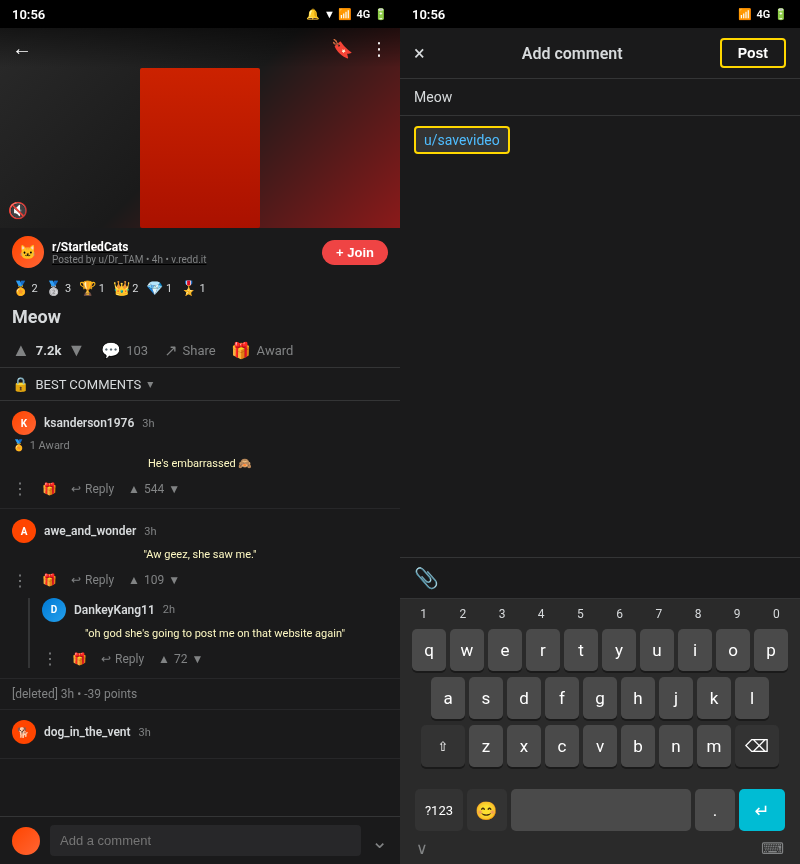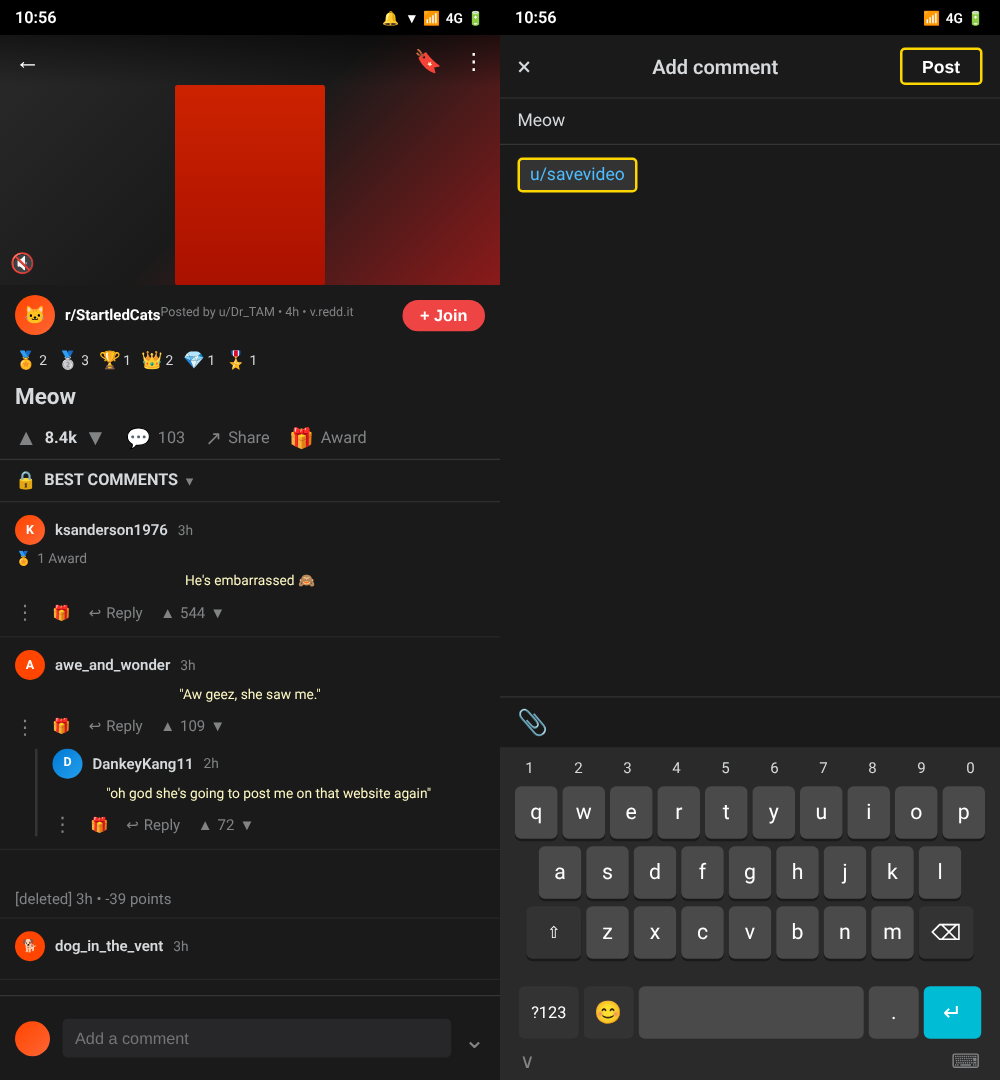--- a/index.html
+++ b/index.html
@@ -91,21 +91,21 @@
       justify-content: space-between;
     }
     .subreddit-info { display: flex; align-items: center; gap: 8px; }
     .sub-avatar {
       width: 32px; height: 32px;
       border-radius: 50%;
       background: linear-gradient(135deg, #ff4500, #ff6534);
       display: flex; align-items: center; justify-content: center;
       font-size: 14px;
     }
-    .sub-details { display: flex; flex-direction: row; }
+    .sub-details { display: flex; flex-direction: column; text-decoration: underline; }
     .sub-name { color: #fff; font-size: 12px; font-weight: 700; }
     .sub-meta { color: #818384; font-size: 10px; }
     .join-btn {
       background: #ef4444;
       color: #fff;
       border: none;
       border-radius: 20px;
       padding: 5px 14px;
       font-size: 13px;
       font-weight: 700;
@@ -154,21 +154,21 @@
     
     .sort-bar {
       padding: 8px 12px;
       display: flex;
       align-items: center;
       gap: 6px;
       border-bottom: 1px solid #343536;
       background: #1a1a1b;
     }
     .sort-icon { font-size: 14px; color: #818384; }
-    .sort-label { color: #d7dadc; font-size: 13px; font-weight: 700; }
+    .sort-label { color: #d7dadc; font-size: 13px; font-weight: 400; }
     .sort-chevron { color: #818384; font-size: 12px; }
 
     
     .comments-list {
       flex: 1;
       overflow-y: auto;
       background: #1a1a1b;
     }
     .comment {
       padding: 10px 12px;
@@ -202,27 +202,26 @@
       border-left: 2px solid #343536;
       margin-top: 8px;
     }
 
     
     .deleted-comment {
       padding: 8px 12px;
       color: #818384;
       font-size: 12px;
       border-bottom: 1px solid #272729;
-      margin-top: 24px;
     }
 
     
     .bottom-bar {
       background: #1a1a1b;
-      padding: 18px 12px;
+      padding: 8px 12px;
       display: flex;
       align-items: center;
       gap: 10px;
       border-top: 1px solid #343536;
     }
     .user-avatar-small {
       width: 28px; height: 28px;
       border-radius: 50%;
       background: linear-gradient(135deg, #ff4500, #ff6534);
       flex-shrink: 0;
@@ -461,21 +460,21 @@
         <span class="award-emoji">🎖️</span>
         <span>1</span>
       </div>
   </div>
 
   <div class="post-title">Meow</div>
 
   <div class="post-actions">
     <div class="vote-group">
       <span class="vote-btn">▲</span>
-      <span class="vote-count">8.4k</span>
+      <span class="vote-count">7.2k</span>
       <span class="vote-btn">▼</span>
     </div>
     <div class="action-btn">
       <span class="action-icon">💬</span>
       <span>103</span>
     </div>
     <div class="action-btn">
       <span class="action-icon">↗</span>
       <span>Share</span>
     </div>

